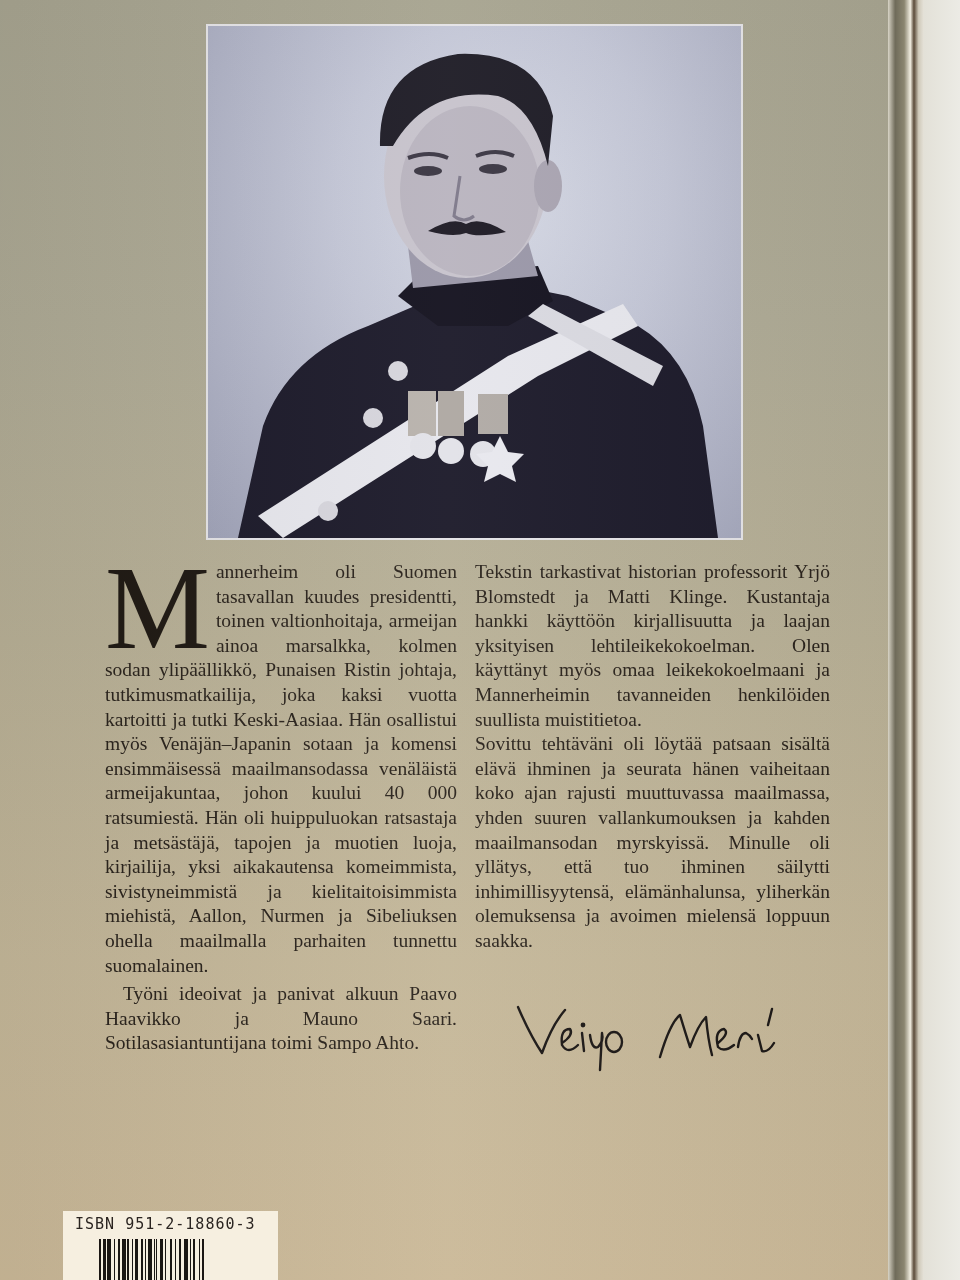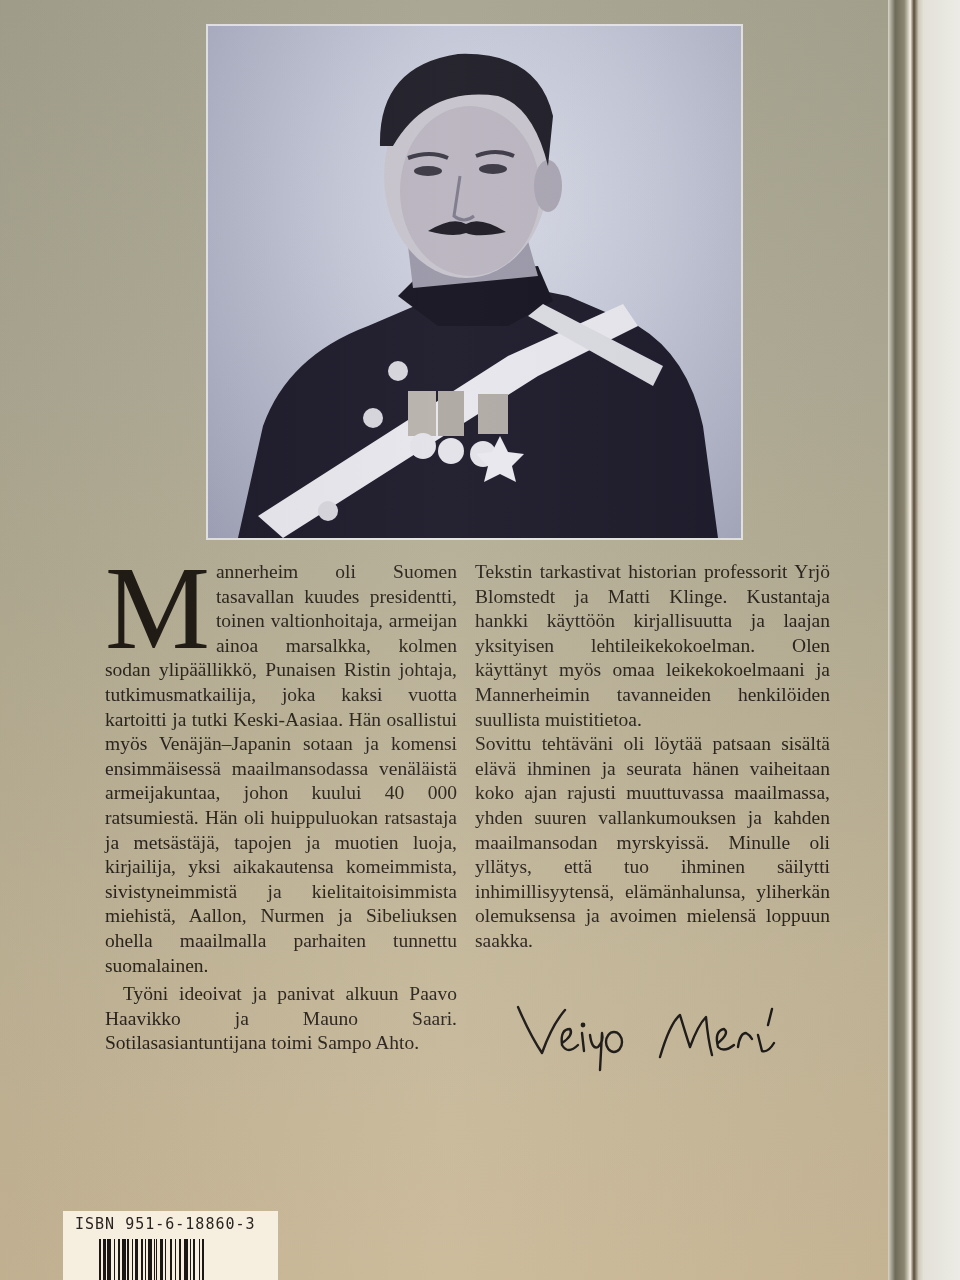--- a/index.html
+++ b/index.html
@@ -149,21 +149,21 @@
         <path d="M262 14 L258 30"></path>
       </g>
     </svg>
   </div>
 </div>
 
 <div class="spine-edge"></div>
 <div class="right-bg"></div>
 
 <div class="isbn-label">
-  <span class="isbn-text">ISBN 951-6-18860-3</span>
+  <span class="isbn-text">ISBN 951-2-18860-3</span>
   <div class="barcode">
     <div class="bar" style="width:2px"></div>
       <div class="gap" style="width:2px"></div>
     <div class="bar" style="width:3px"></div>
       <div class="gap" style="width:1px"></div>
     <div class="bar" style="width:4px"></div>
       <div class="gap" style="width:3px"></div>
     <div class="bar" style="width:1px"></div>
       <div class="gap" style="width:3px"></div>
     <div class="bar" style="width:2px"></div>

